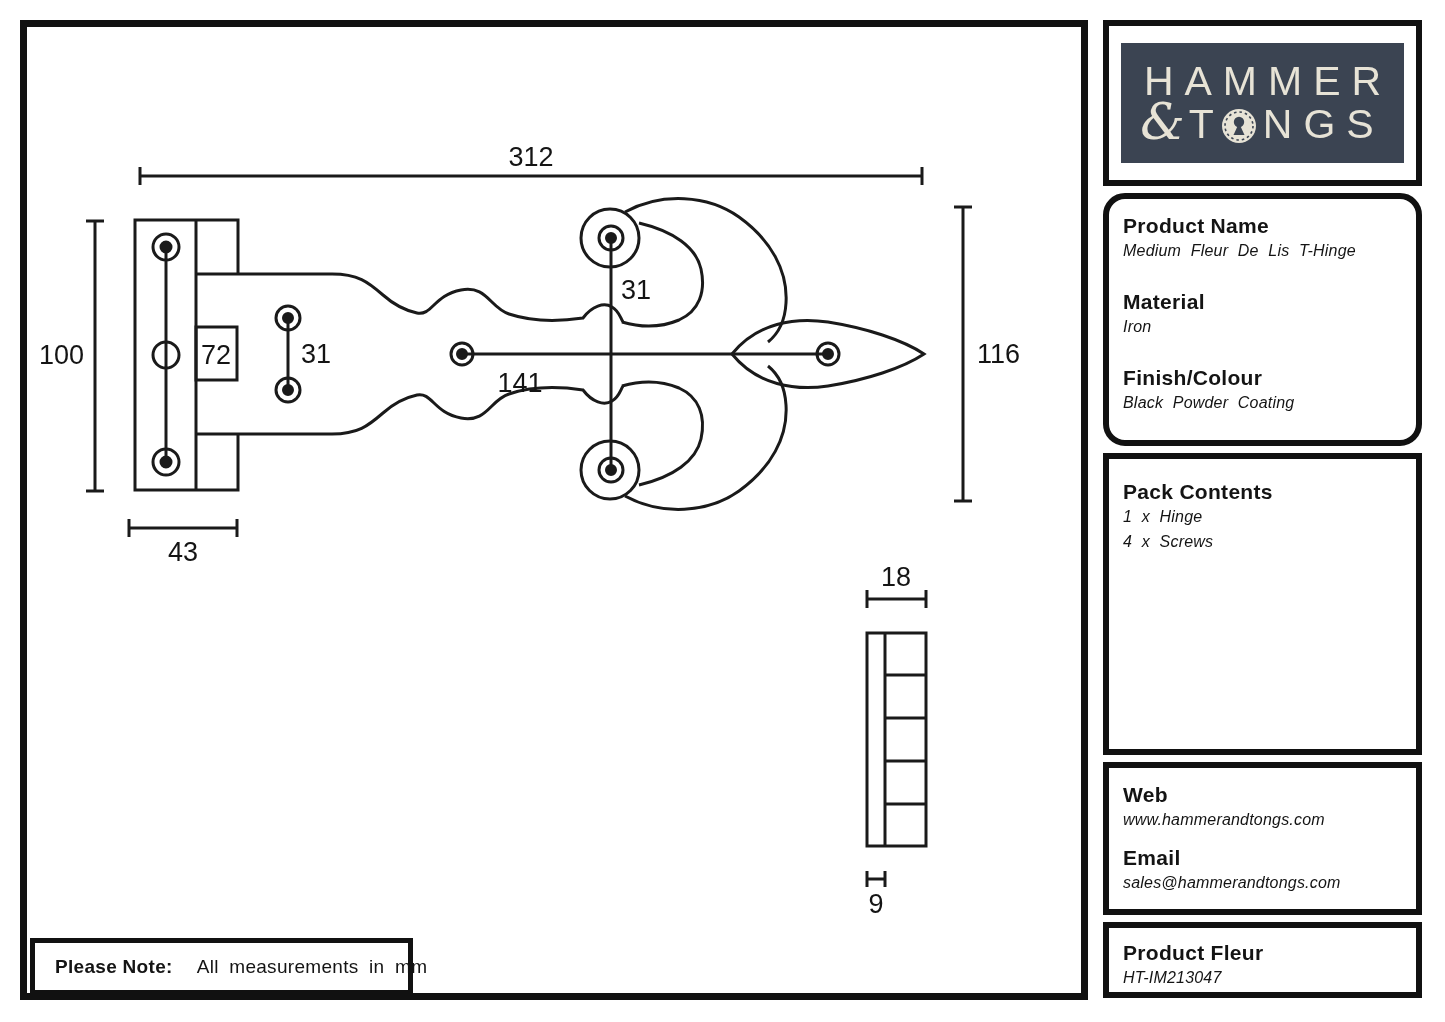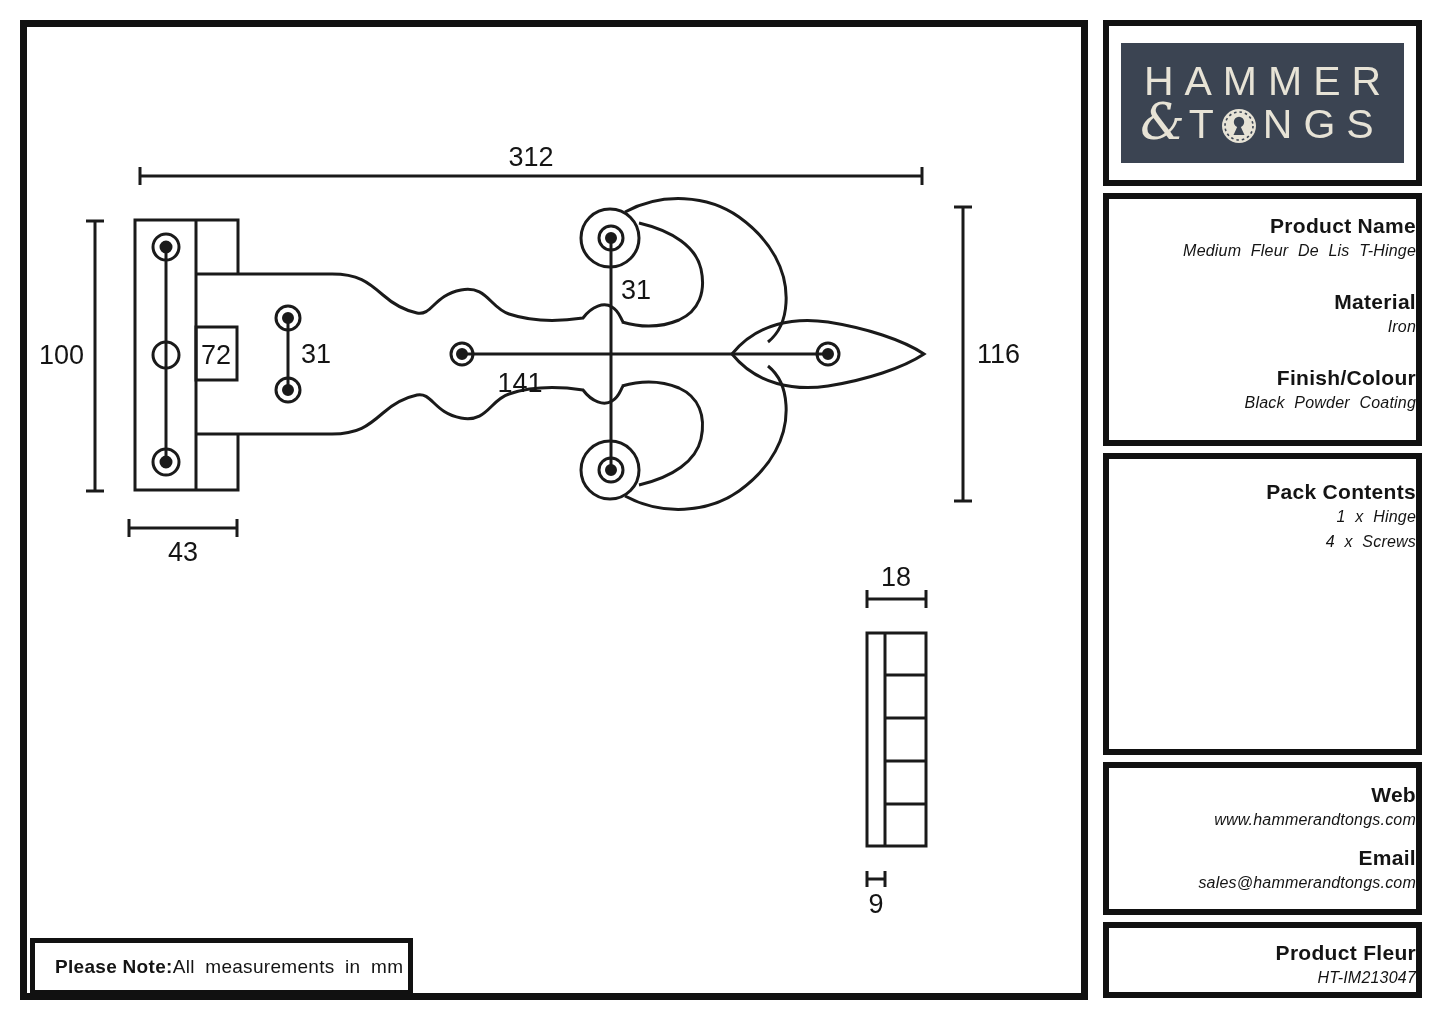--- a/index.html
+++ b/index.html
@@ -10,28 +10,28 @@
   
   .main-box{
     position:absolute;left:20px;top:20px;width:1068px;height:980px;
     border:7px solid #111;box-sizing:border-box;background:#ffffff;
   }
   .note-box{
     position:absolute;left:30px;top:938px;width:383px;height:57px;
     border:5px solid #111;box-sizing:border-box;background:#ffffff;
     display:flex;align-items:center;padding-left:20px;
   }
-  .note-box .note-label{font-weight:bold;font-size:19px;letter-spacing:.3px;margin-right:0;white-space:nowrap;text-align:center;}
+  .note-box .note-label{font-weight:bold;font-size:19px;letter-spacing:.3px;margin-right:24px;white-space:nowrap;text-align:center;}
   .note-box .note-text{font-size:19px;letter-spacing:.3px;word-spacing:5px;white-space:nowrap;}
   .panel{
     position:absolute;left:1103px;width:319px;border:6px solid #111;
-    box-sizing:border-box;background:#ffffff;text-align:right;
+    box-sizing:border-box;background:#ffffff;
   }
   .panel-logo{top:20px;height:166px;display:flex;align-items:center;justify-content:center;}
-  .panel-info{top:193px;height:253px;padding:14px 0 0 14px;}
+  .panel-info{top:193px;height:253px;padding:14px 0 0 14px;border-radius:22px;}
   .panel-pack{top:453px;height:302px;padding:20px 0 0 14px;}
   .panel-contact{top:762px;height:153px;padding:14px 0 0 14px;}
   .panel-code{top:922px;height:76px;padding:12px 0 0 14px;}
   .group{margin-bottom:26px;}
   .lbl{font-weight:bold;font-size:21px;letter-spacing:.3px;line-height:25px;}
   .val{font-size:16px;letter-spacing:.2px;word-spacing:5px;line-height:25px;font-style:italic;}
   
   .logo-box{
     width:283px;height:120px;background:#3b4452;color:#e7e3d6;
     display:flex;flex-direction:column;align-items:center;justify-content:center;

